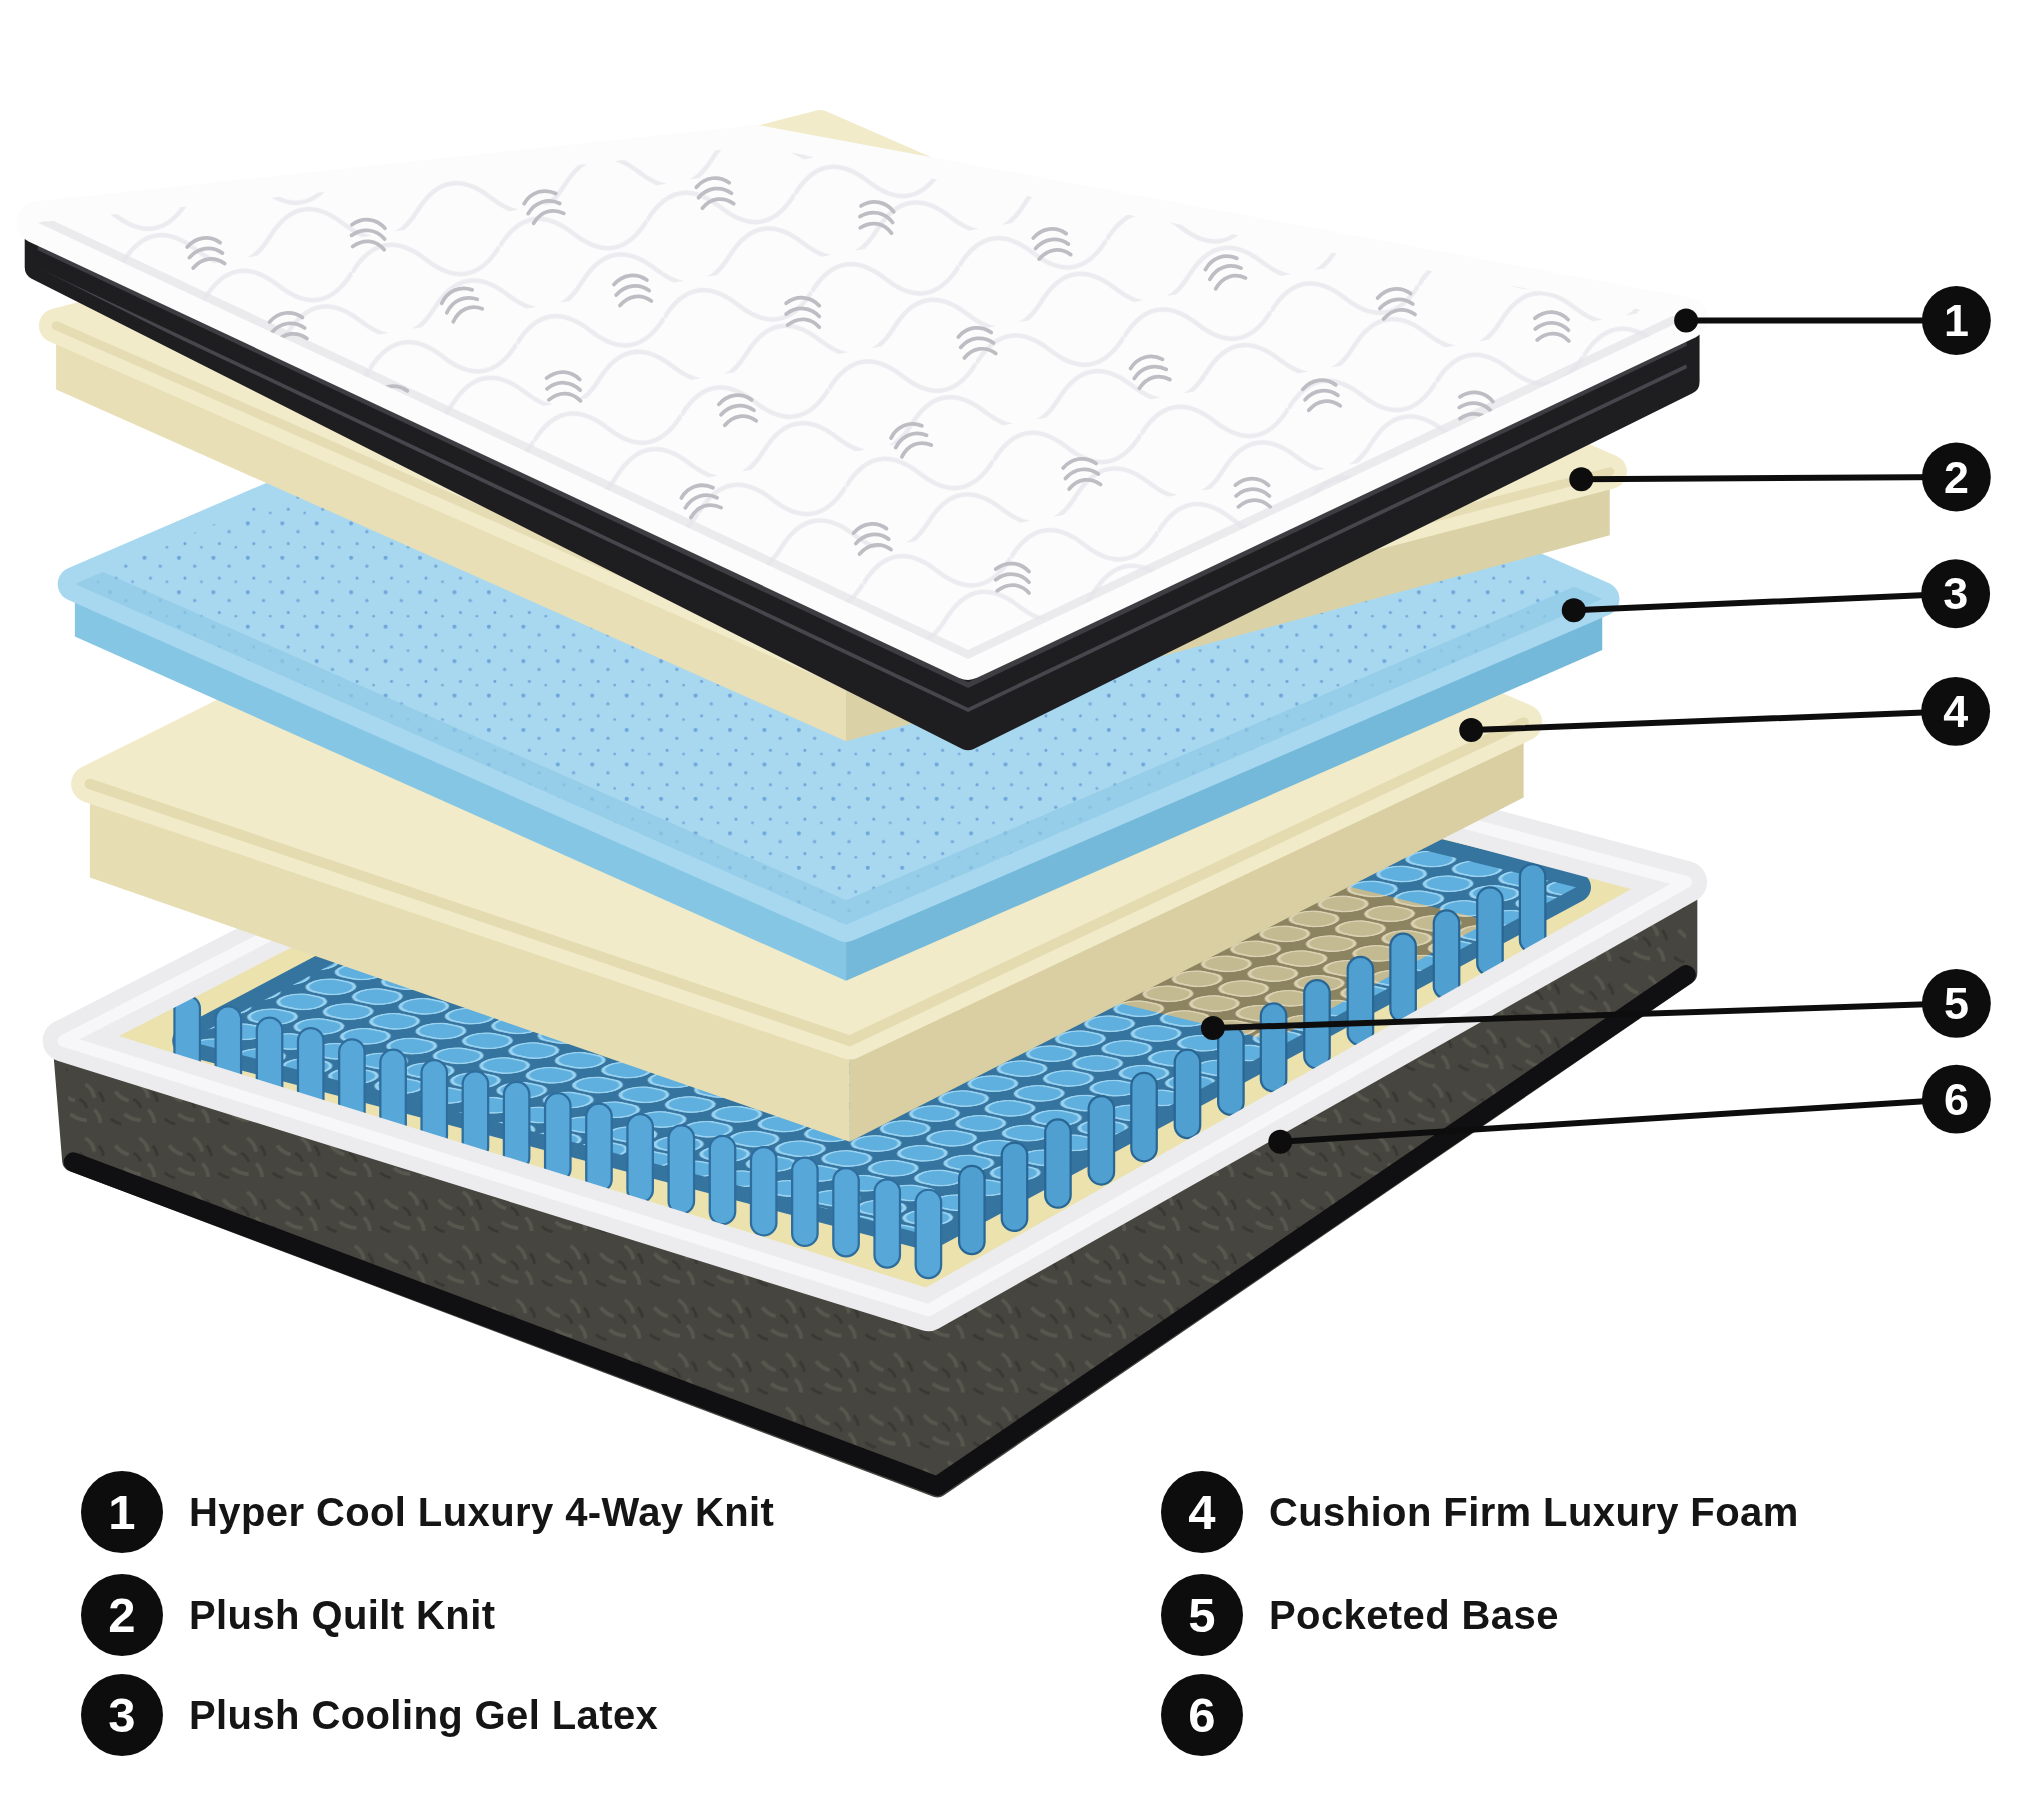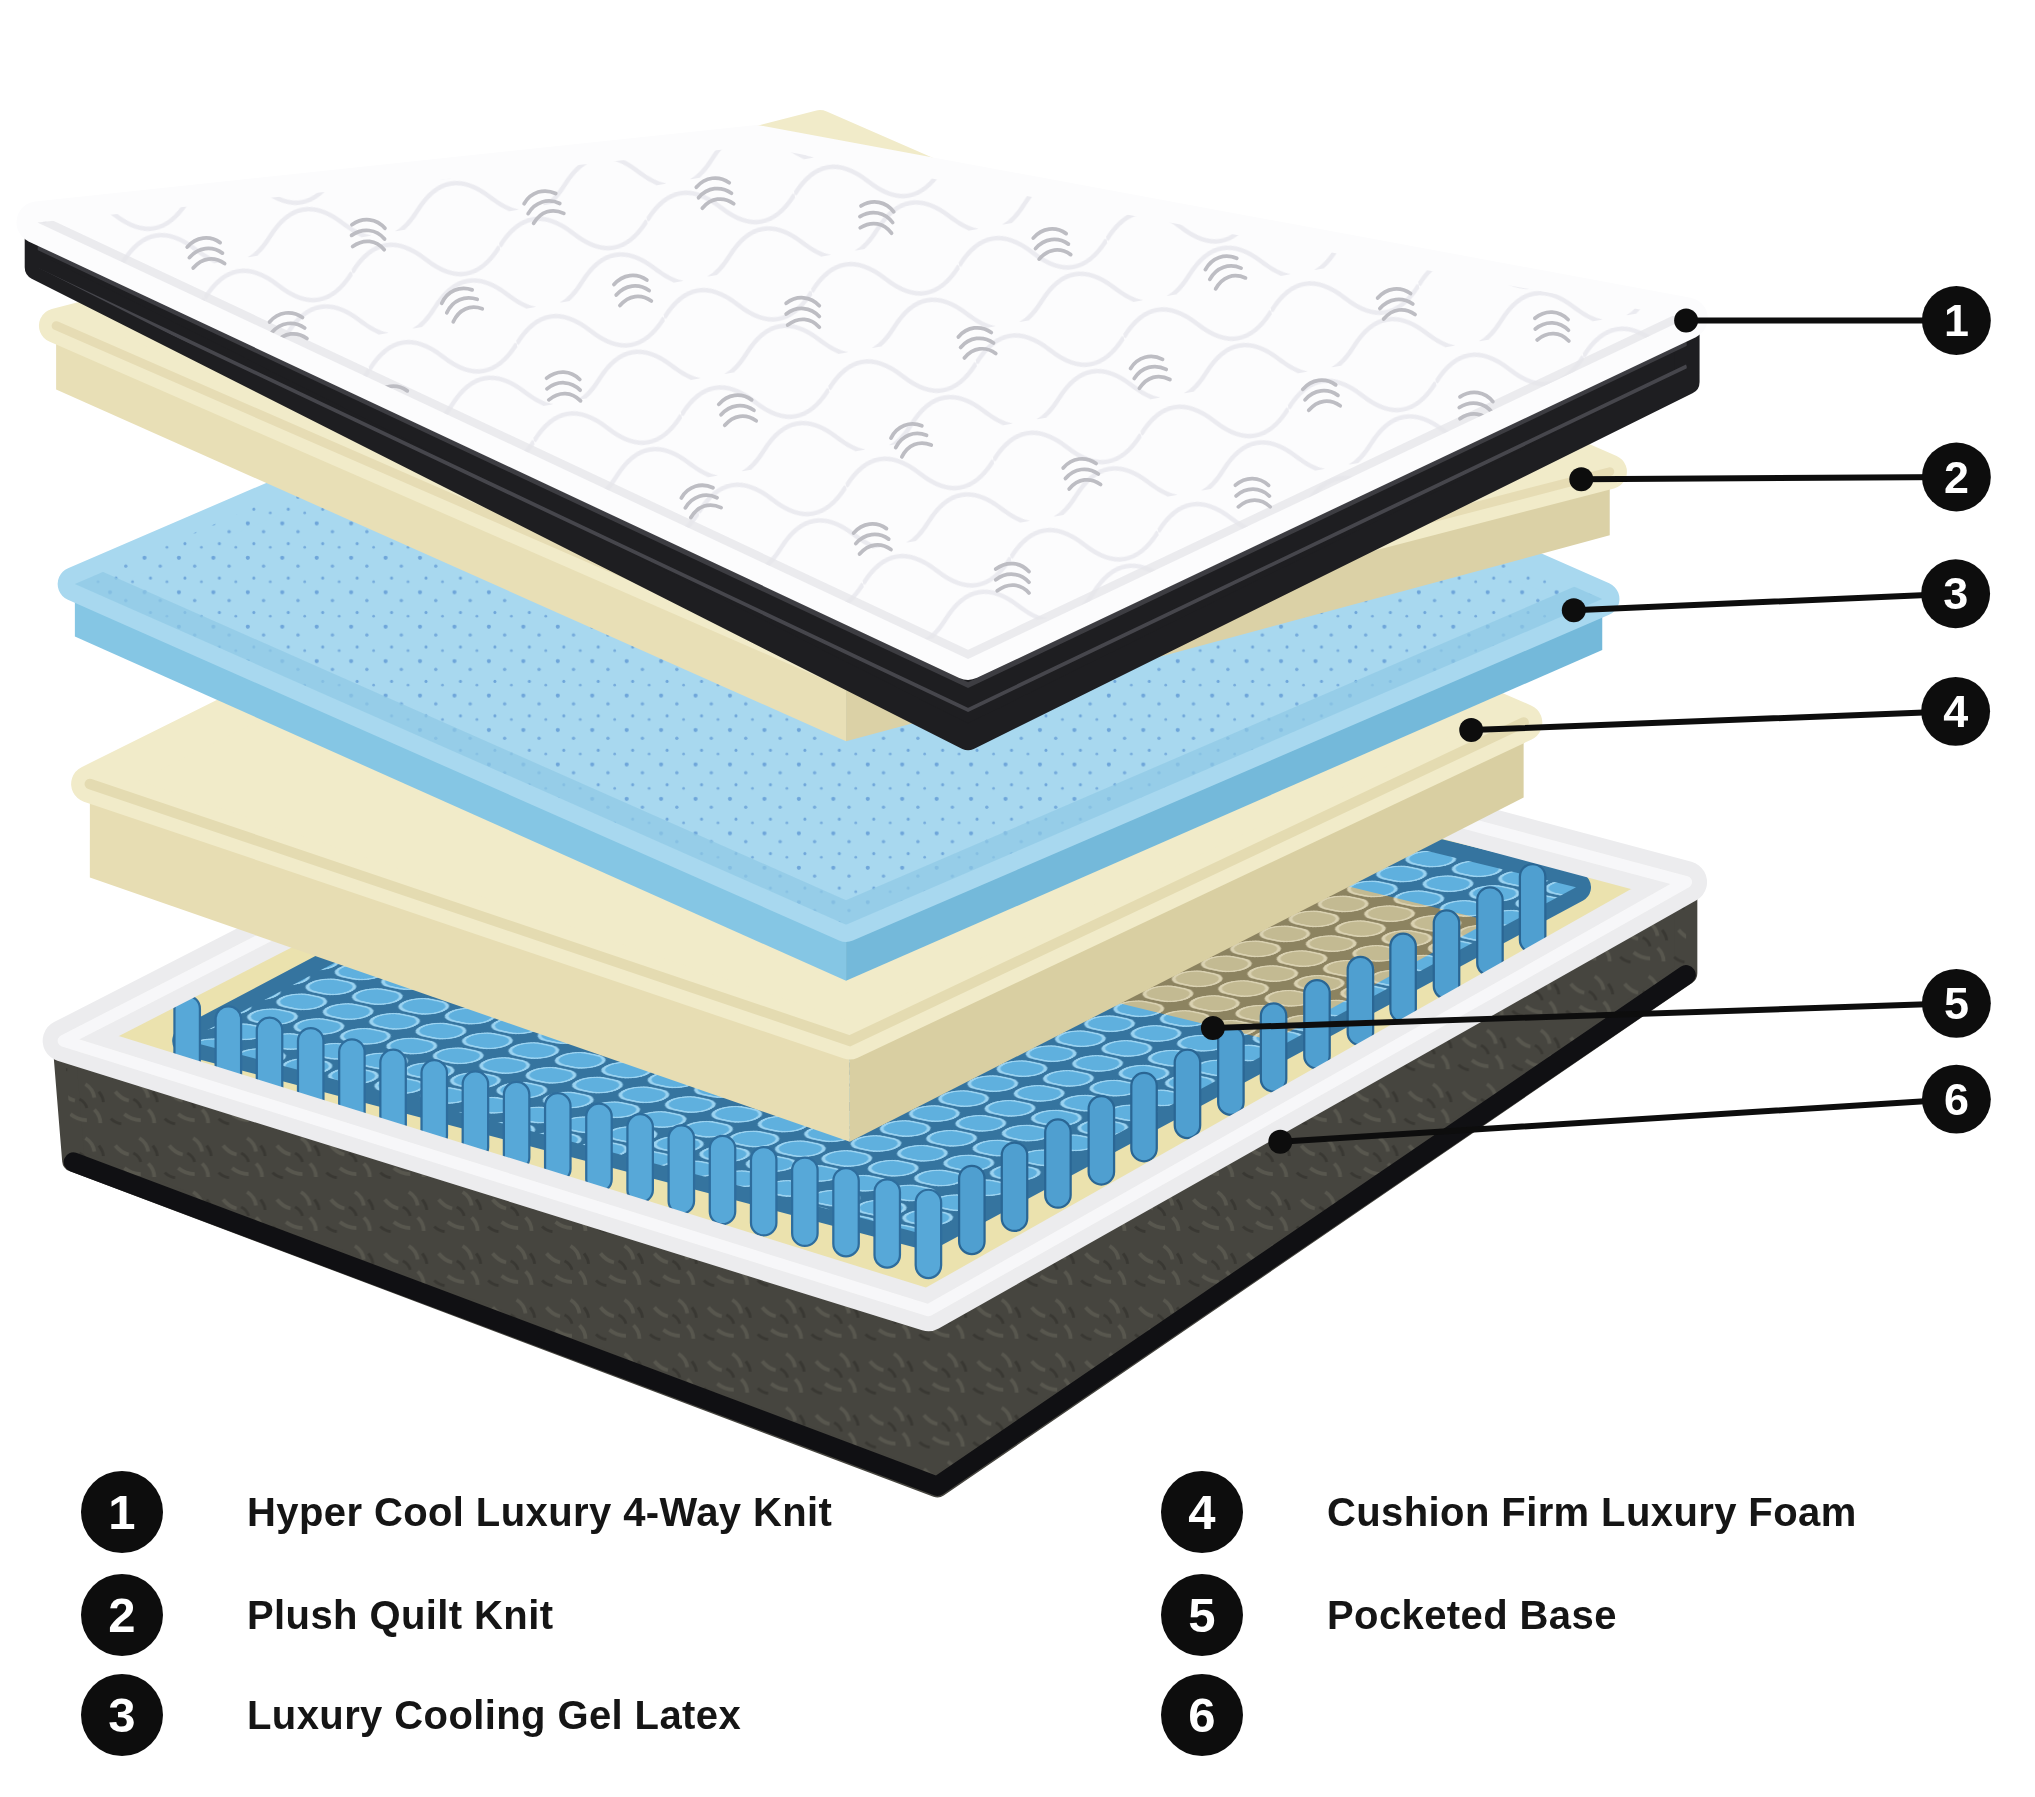--- a/index.html
+++ b/index.html
@@ -3,21 +3,21 @@
 <meta charset="utf-8">
 <style>
   html,body{margin:0;padding:0;background:#ffffff;}
   body{font-family:"Liberation Sans","DejaVu Sans",sans-serif;}
   .stage{position:relative;width:2035px;height:1797px;background:#ffffff;overflow:hidden;}
   .stage svg{position:absolute;left:0;top:0;}
   .legend{position:absolute;left:0;top:0;width:100%;height:100%;}
   .lg-item{position:absolute;display:flex;align-items:center;}
   .lg-badge{display:block;width:82px;height:82px;border-radius:50%;background:#0d0d0d;color:#ffffff;
             font-size:49px;font-weight:bold;text-align:center;line-height:82px;flex:0 0 82px;}
-  .lg-label{margin-left:84px;font-size:40px;font-weight:bold;color:#151515;letter-spacing:0.4px;white-space:nowrap;}
+  .lg-label{margin-left:26px;font-size:40px;font-weight:bold;color:#151515;letter-spacing:0.4px;white-space:nowrap;}
   svg text.co-num{font-family:"Liberation Sans","DejaVu Sans",sans-serif;font-weight:bold;font-size:60px;fill:#ffffff;}
 </style>
 </head>
 <body>
 
 <div class="stage">
 
 <svg width="2035" height="1797" viewBox="0 0 2718 2400" xmlns="http://www.w3.org/2000/svg">
   <defs>
     <g id="sq" fill="none" stroke-linecap="round">
@@ -226,21 +226,21 @@
     <div class="lg-item" style="left:81px;top:1471px;">
       <span class="lg-badge">1</span>
       <span class="lg-label">Hyper Cool Luxury 4-Way Knit</span>
     </div>
     <div class="lg-item" style="left:81px;top:1574px;">
       <span class="lg-badge">2</span>
       <span class="lg-label">Plush Quilt Knit</span>
     </div>
     <div class="lg-item" style="left:81px;top:1674px;">
       <span class="lg-badge">3</span>
-      <span class="lg-label">Luxury Cooling Gel Latex</span>
+      <span class="lg-label">Plush Cooling Gel Latex</span>
     </div>
     <div class="lg-item" style="left:1161px;top:1471px;">
       <span class="lg-badge">4</span>
       <span class="lg-label">Cushion Firm Luxury Foam</span>
     </div>
     <div class="lg-item" style="left:1161px;top:1574px;">
       <span class="lg-badge">5</span>
       <span class="lg-label">Pocketed Base</span>
     </div>
     <div class="lg-item" style="left:1161px;top:1674px;">

